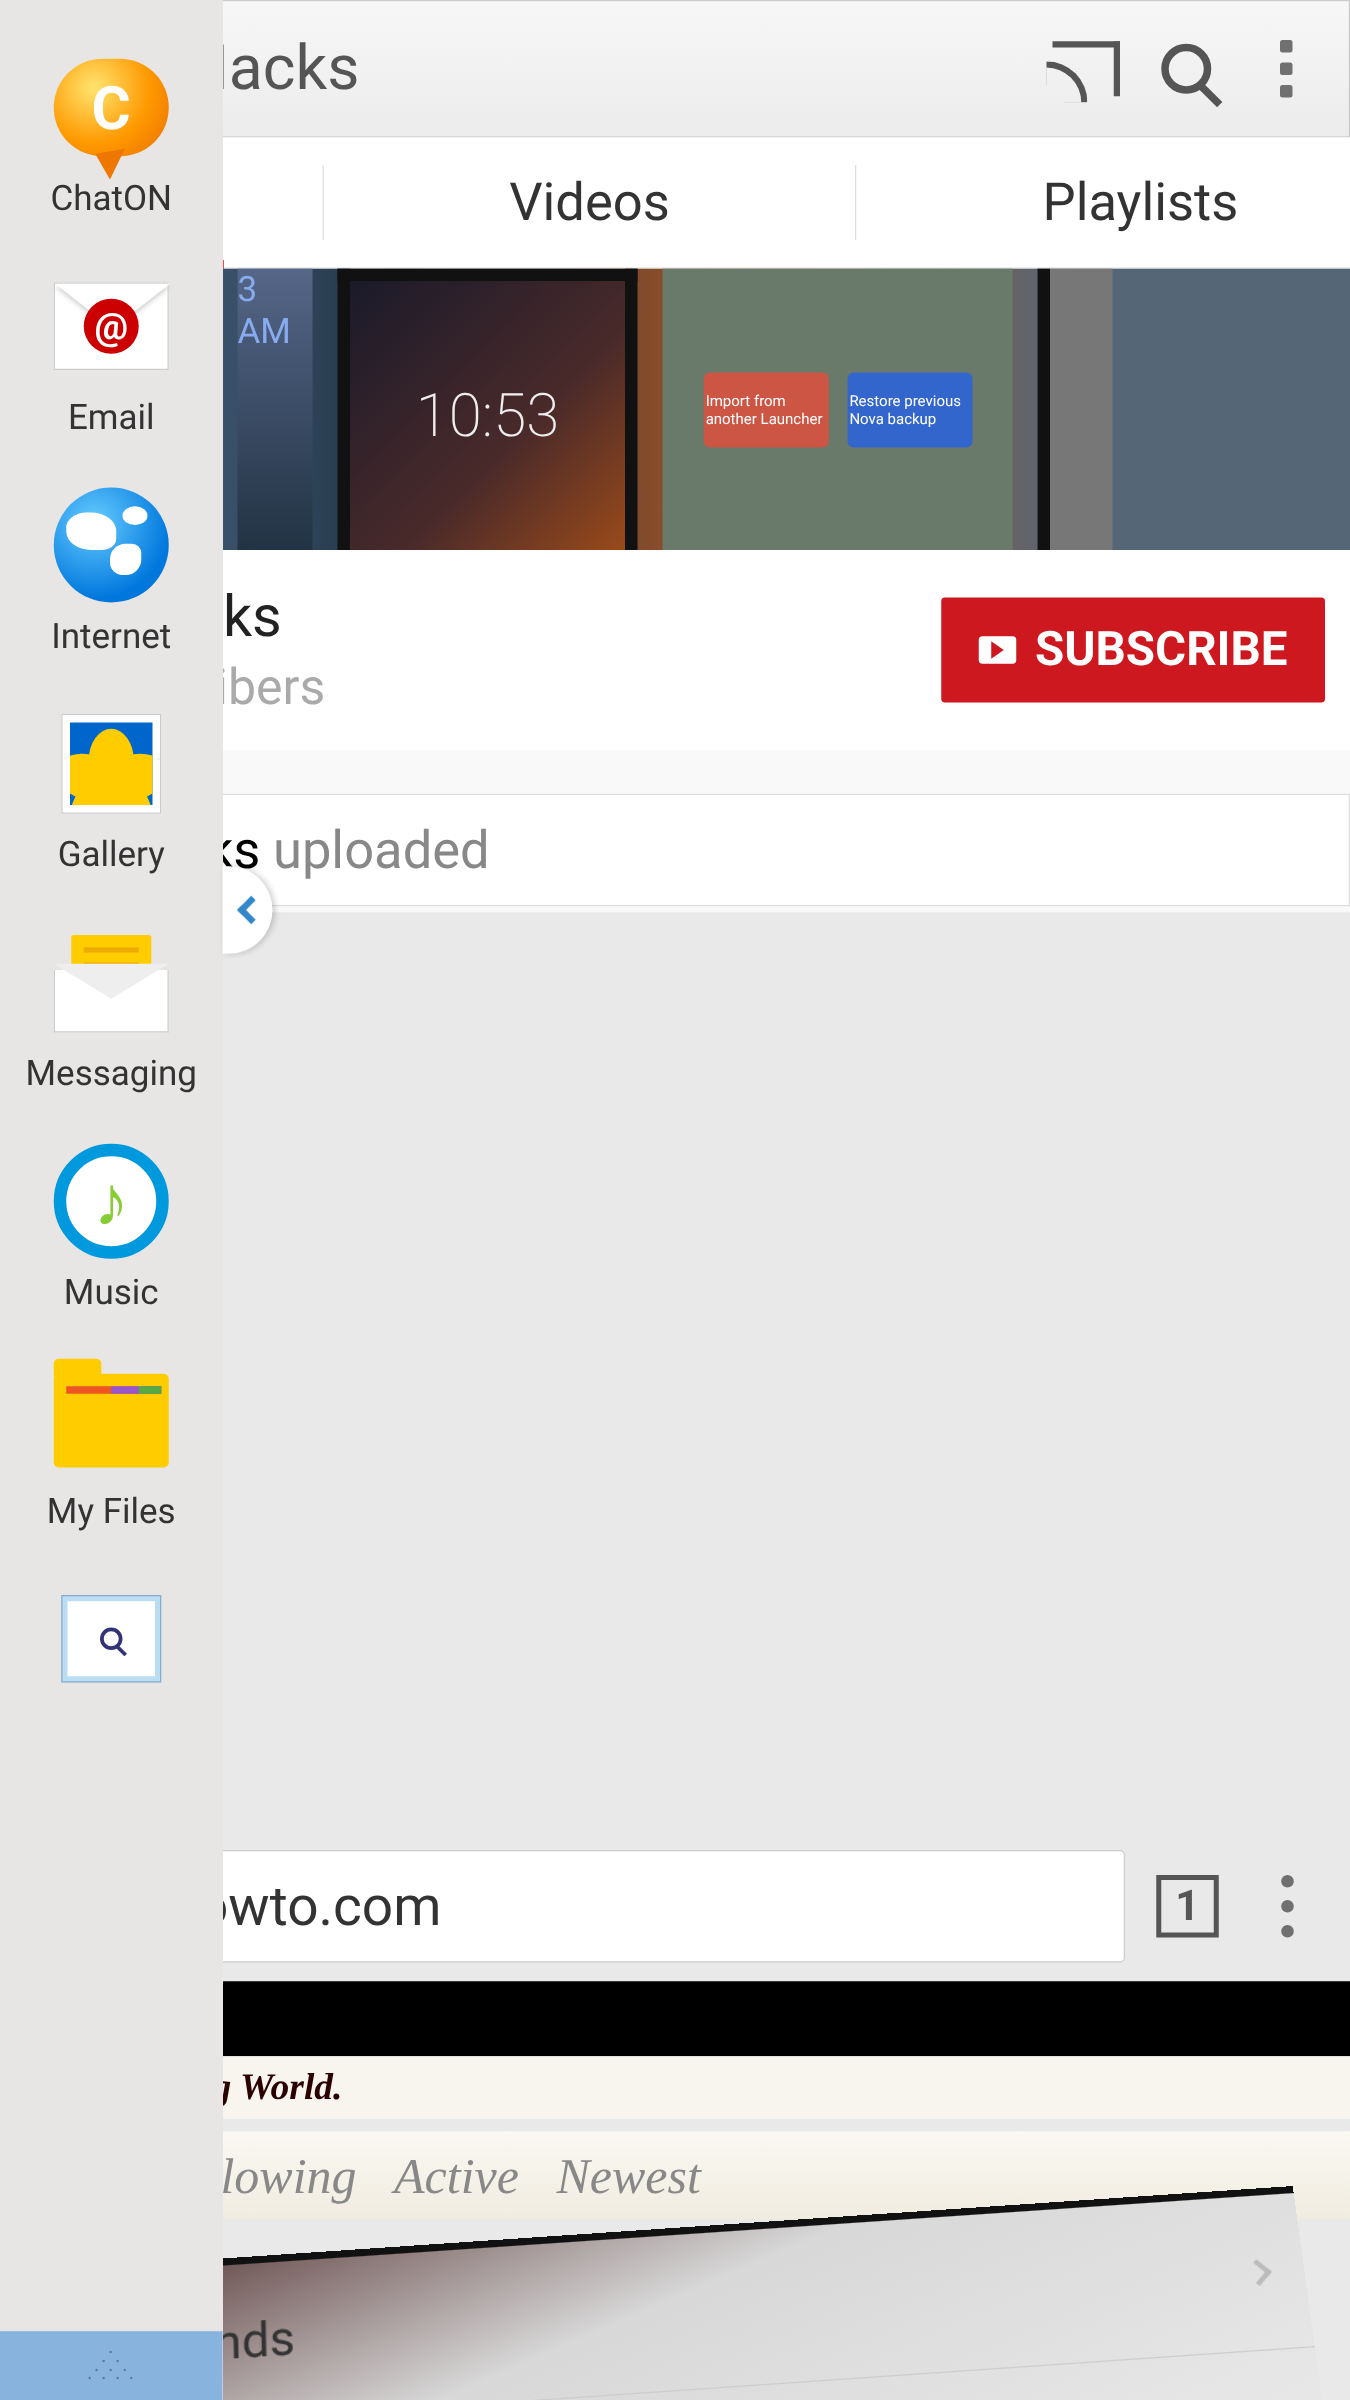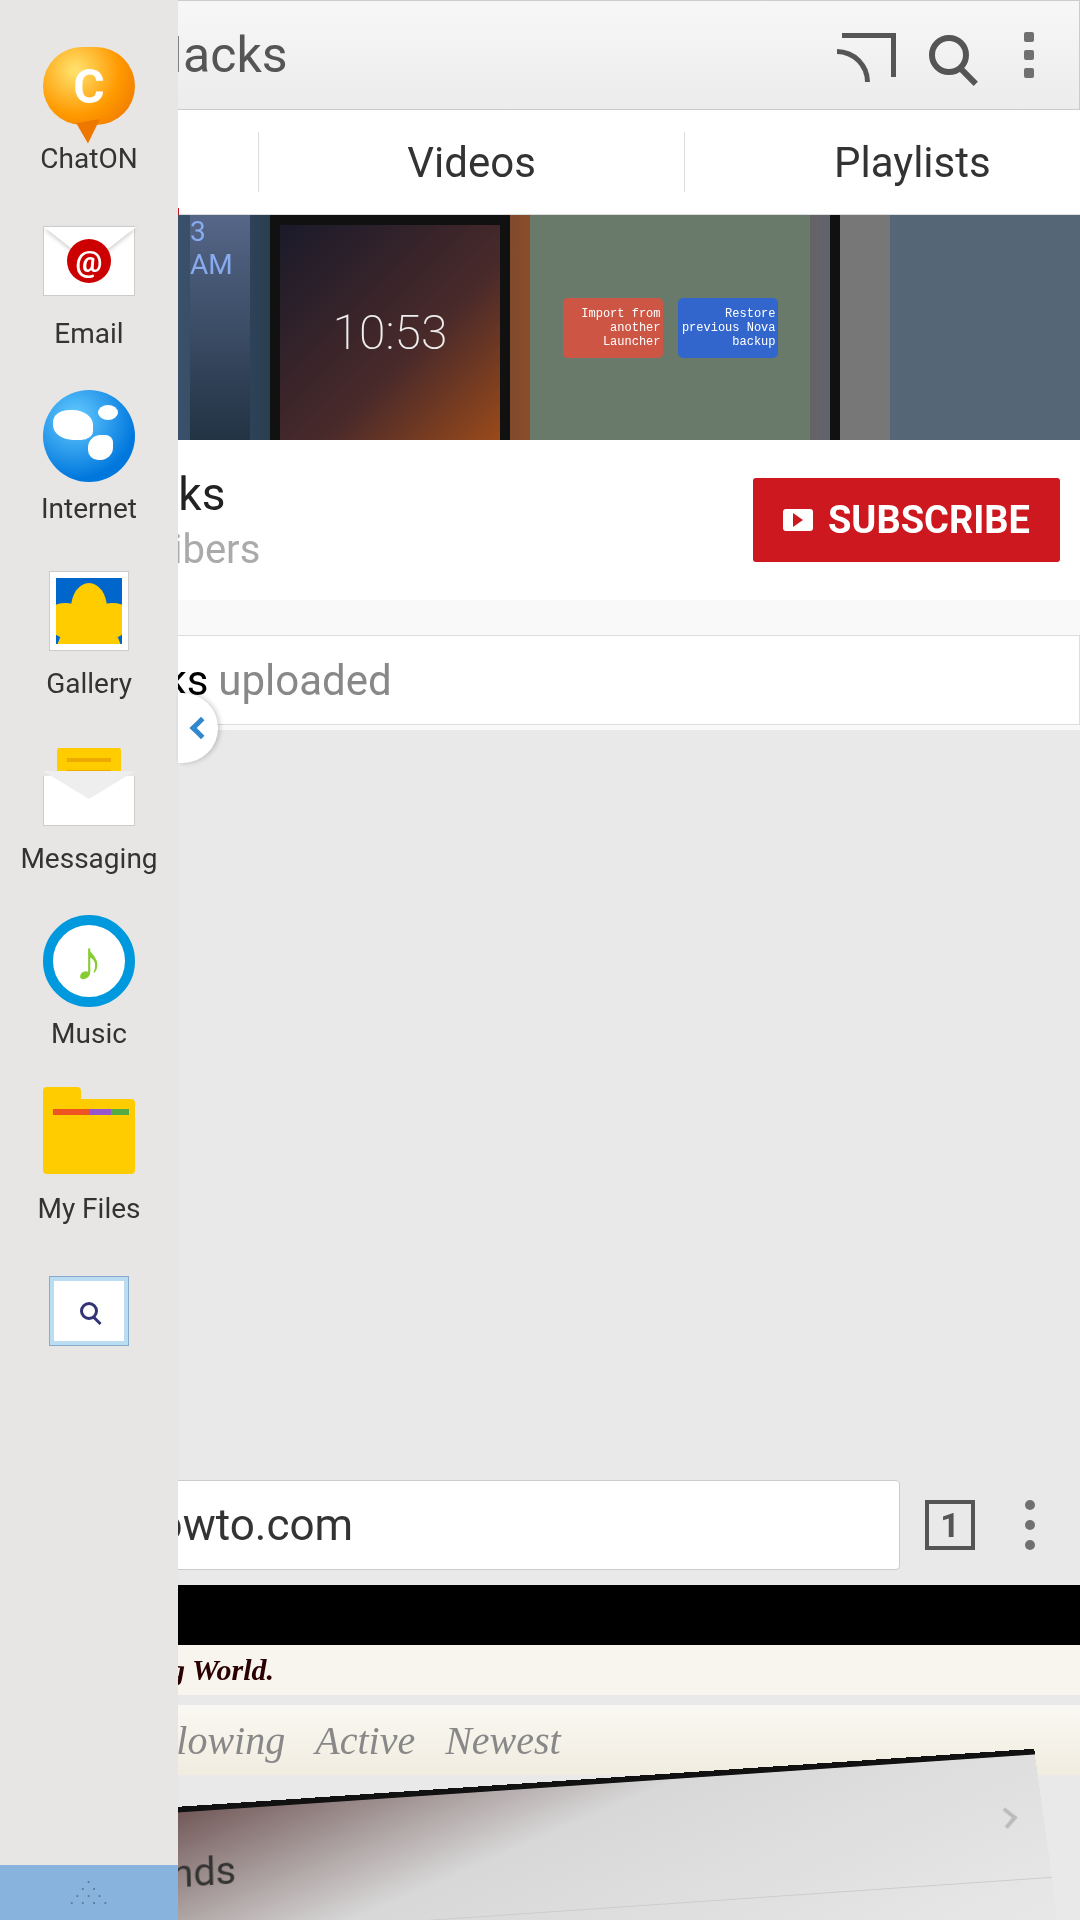--- a/index.html
+++ b/index.html
@@ -17,21 +17,21 @@
   .yt-title { flex: 1; font-size: 50px; color: #555; }
   .yt-icon { width: 60px; height: 60px; display: flex; align-items: center; justify-content: center; color: #555; }
 
   .yt-tabs { position: absolute; top: 110px; left: 0; right: 0; height: 105px; background: #fff; display: flex; align-items: center; justify-content: space-around; border-bottom: 1px solid #ddd; }
   .yt-tab { font-size: 42px; color: #333; position: relative; height: 100%; display: flex; align-items: center; padding: 0 30px; }
   .yt-tab-active::after { content: ""; position: absolute; left: 0; bottom: -1px; width: 120px; height: 7px; background: #cc181e; }
   .yt-tab-sep { width: 1px; height: 60px; background: #ddd; }
 
   .yt-banner { position: absolute; top: 215px; left: 0; right: 0; height: 225px; background: linear-gradient(90deg, #557799 0%, #223344 30%, #aa5522 55%, #556677 80%); display: flex; gap: 20px; align-items: center; justify-content: center; }
   .yt-banner-phone { width: 240px; height: 225px; background: linear-gradient(135deg, #1a1a2a, #4a2a2a 60%, #9a4a1a); border-left: 10px solid #111; border-right: 10px solid #111; border-top: 10px solid #111; display: flex; flex-direction: column; align-items: center; justify-content: center; color: #eee; }
-  .banner-tile { width: 100px; height: 60px; border-radius: 5px; display: flex; flex-direction: column; align-items: center; justify-content: center; font-size: 12px; color: #fff; text-align: right; padding: 2px; font-family: Liberation Mono, monospace; }
+  .banner-tile { width: 100px; height: 60px; border-radius: 5px; display: flex; flex-direction: column; align-items: center; justify-content: center; font-size: 12px; color: #fff; text-align: left; padding: 2px; }
   .banner-tile.red { background: #cc5544; }
   .banner-tile.blue { background: #3366cc; }
   .yt-banner-right { width: 280px; height: 225px; background: #6a7a6a; display: flex; gap: 15px; align-items: center; justify-content: center; }
 
   .yt-channel-row { position: absolute; top: 440px; left: 0; right: 0; height: 160px; background: #fff; display: flex; align-items: center; padding: 0 20px; gap: 20px; }
   .yt-channel-text { flex: 1; }
   .yt-channel-name { font-size: 46px; color: #222; }
   .yt-channel-sub { font-size: 40px; color: #aaa; margin-top: 5px; }
   .subscribe-btn { background: #cc181e; color: #fff; font-size: 38px; font-weight: bold; padding: 20px 30px; display: flex; align-items: center; gap: 15px; border-radius: 3px; }
   .sub-play { width: 30px; height: 22px; background: #fff; border-radius: 3px; position: relative; }

